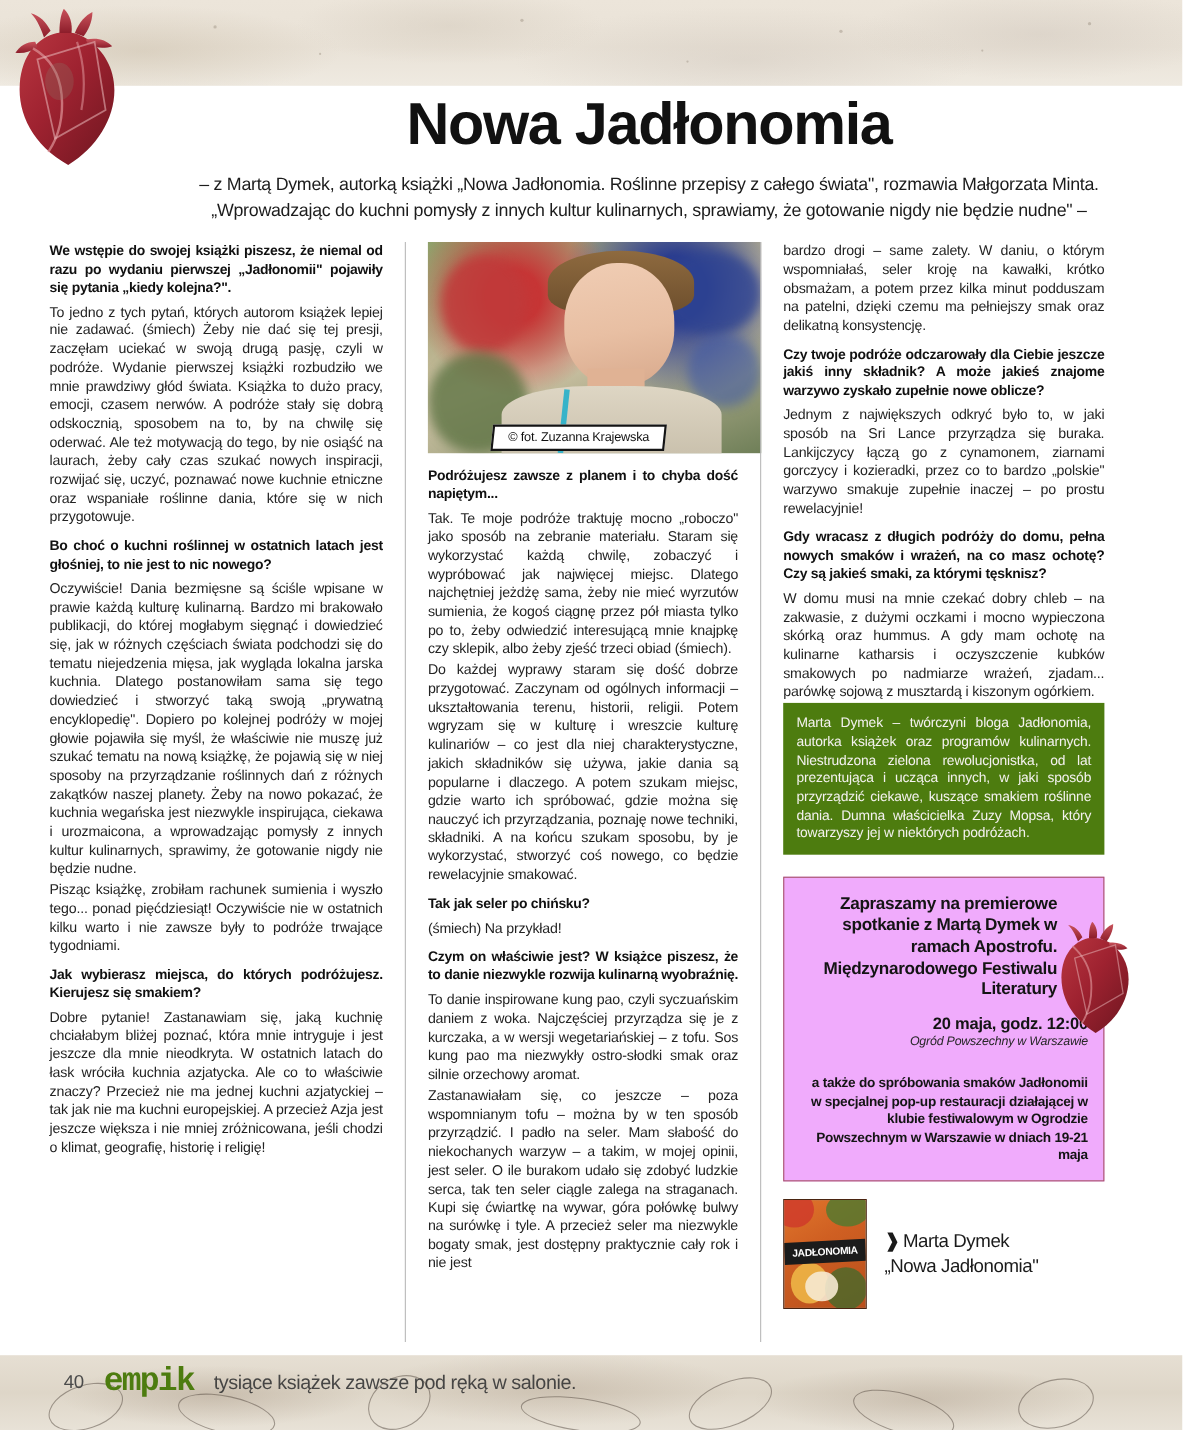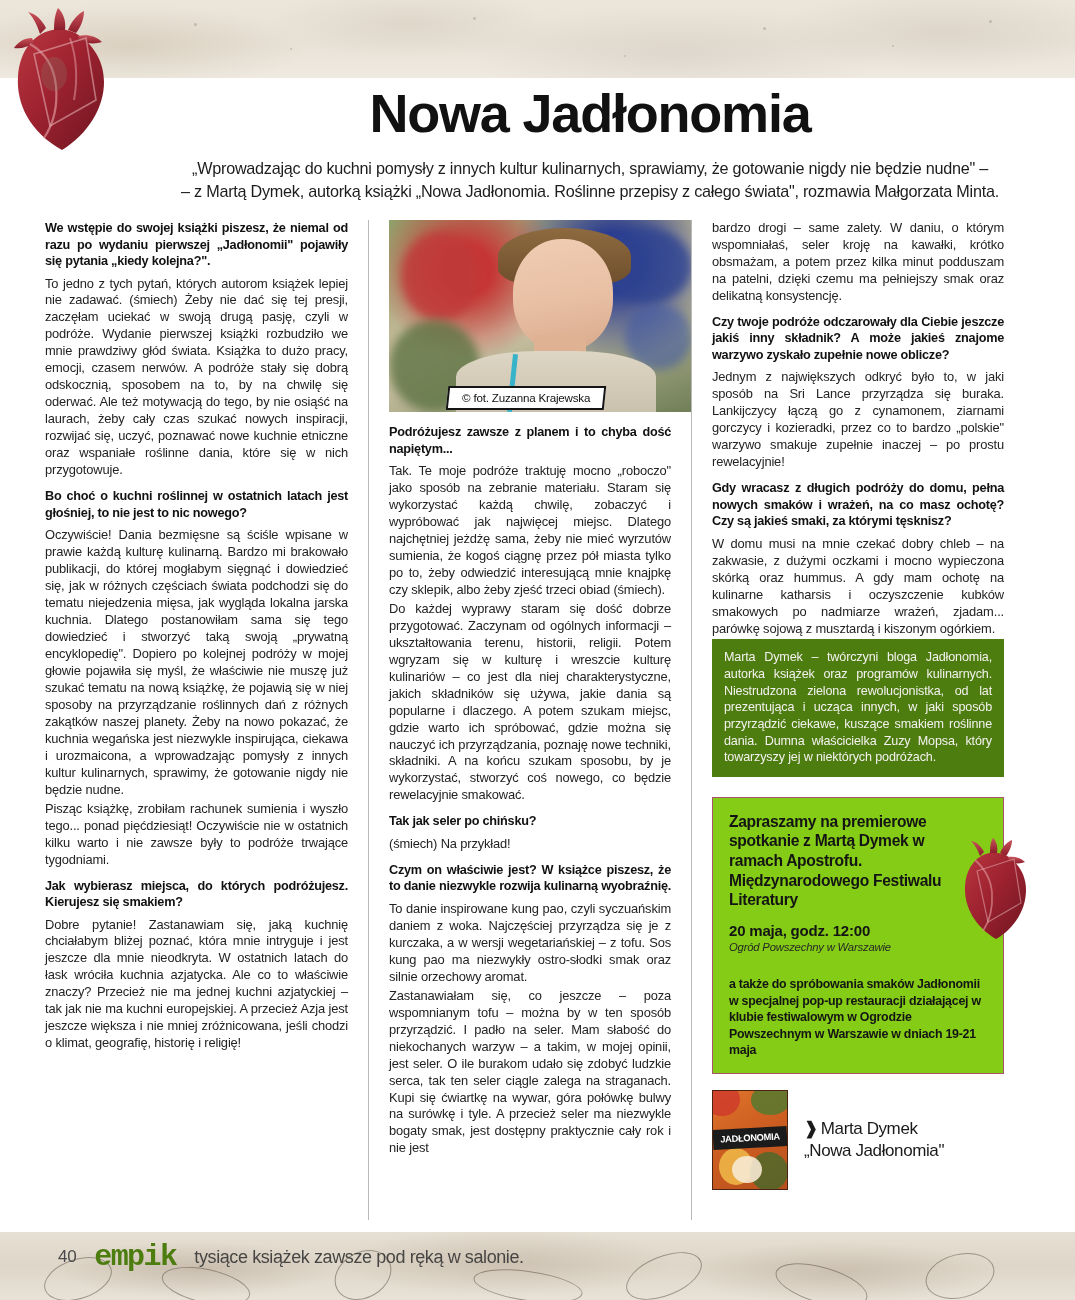--- a/index.html
+++ b/index.html
@@ -116,21 +116,22 @@
     font-size:12.6px; line-height:1.32; letter-spacing:-0.15px;
     text-align:justify;
   }
 
   
   .event-box{
     border:1.5px solid #a7546a;
     padding:14px 14px 14px 16px;
     margin-top:20px;
     position:relative;
-    background:#84cc16;
+    background:#f0abfc;
+    text-align:right;
   }
   .event-title{
     font-size:15.6px; font-weight:700; line-height:1.26;
     letter-spacing:-0.3px; color:#141414; margin:0 0 12px;
     max-width:232px;
   }
   .event-when{
     font-size:15px; font-weight:700; letter-spacing:-0.2px;
     color:#141414; margin:0 0 2px;
   }
@@ -228,22 +229,22 @@
     <path d="M20 36 C34 44 44 58 46 78 C48 100 42 118 34 130" fill="none" stroke="#d98c92" stroke-width="2.2" opacity=".75"></path>
     <path d="M60 30 C66 48 68 70 64 92" fill="none" stroke="#d98c92" stroke-width="2" opacity=".6"></path>
     <path d="M24 46 L76 30 L86 92 L40 118 Z" fill="none" stroke="#e9b9bc" stroke-width="1.6" opacity=".55"></path>
     <ellipse cx="44" cy="66" rx="13" ry="17" fill="#8c6f63" opacity=".30"></ellipse>
   </svg>
 </div>
 
 <div class="masthead">
   <h1 class="page-title">Nowa Jadłonomia</h1>
   <div class="lede">
+    <div>– z Martą Dymek, autorką książki „Nowa Jadłonomia. Roślinne przepisy z całego świata", rozmawia Małgorzata Minta.</div>
     <div>„Wprowadzając do kuchni pomysły z innych kultur kulinarnych, sprawiamy, że gotowanie nigdy nie będzie nudne" –</div>
-    <div>– z Martą Dymek, autorką książki „Nowa Jadłonomia. Roślinne przepisy z całego świata", rozmawia Małgorzata Minta.</div>
   </div>
 </div>
 
 <div class="body-grid">
 
   <div class="col left">
     <p class="q">We wstępie do swojej książki piszesz, że niemal od razu po wydaniu pierwszej „Jadłonomii" pojawiły się pytania „kiedy kolejna?".</p>
     <p class="a">To jedno z tych pytań, których autorom książek lepiej nie zadawać. (śmiech) Żeby nie dać się tej presji, zaczęłam uciekać w swoją drugą pasję, czyli w podróże. Wydanie pierwszej książki rozbudziło we mnie prawdziwy głód świata. Książka to dużo pracy, emocji, czasem nerwów. A podróże stały się dobrą odskocznią, sposobem na to, by na chwilę się oderwać. Ale też motywacją do tego, by nie osiąść na laurach, żeby cały czas szukać nowych inspiracji, rozwijać się, uczyć, poznawać nowe kuchnie etniczne oraz wspaniałe roślinne dania, które się w nich przygotowuje.</p>
     <p class="q">Bo choć o kuchni roślinnej w ostatnich latach jest głośniej, to nie jest to nic nowego?</p>
     <p class="a">Oczywiście! Dania bezmięsne są ściśle wpisane w prawie każdą kulturę kulinarną. Bardzo mi brakowało publikacji, do której mogłabym sięgnąć i dowiedzieć się, jak w różnych częściach świata podchodzi się do tematu niejedzenia mięsa, jak wygląda lokalna jarska kuchnia. Dlatego postanowiłam sama się tego dowiedzieć i stworzyć taką swoją „prywatną encyklopedię". Dopiero po kolejnej podróży w mojej głowie pojawiła się myśl, że właściwie nie muszę już szukać tematu na nową książkę, że pojawią się w niej sposoby na przyrządzanie roślinnych dań z różnych zakątków naszej planety. Żeby na nowo pokazać, że kuchnia wegańska jest niezwykle inspirująca, ciekawa i urozmaicona, a wprowadzając pomysły z innych kultur kulinarnych, sprawimy, że gotowanie nigdy nie będzie nudne.</p>

